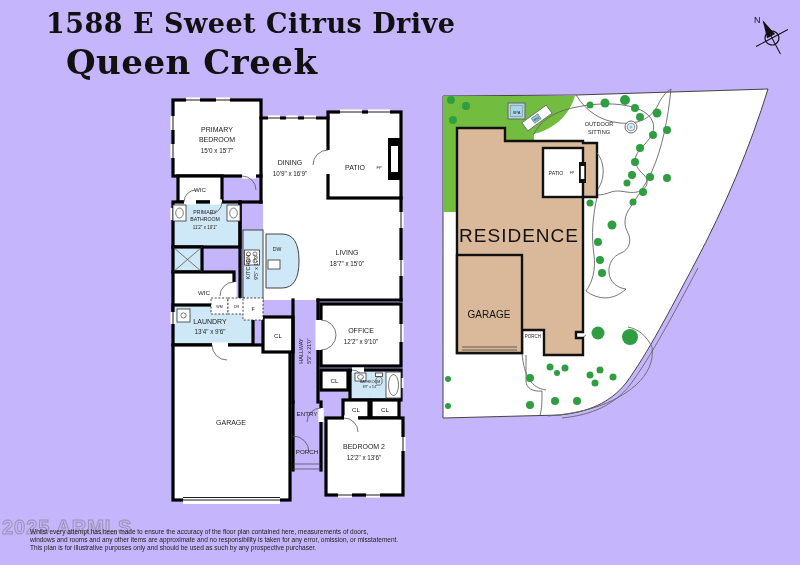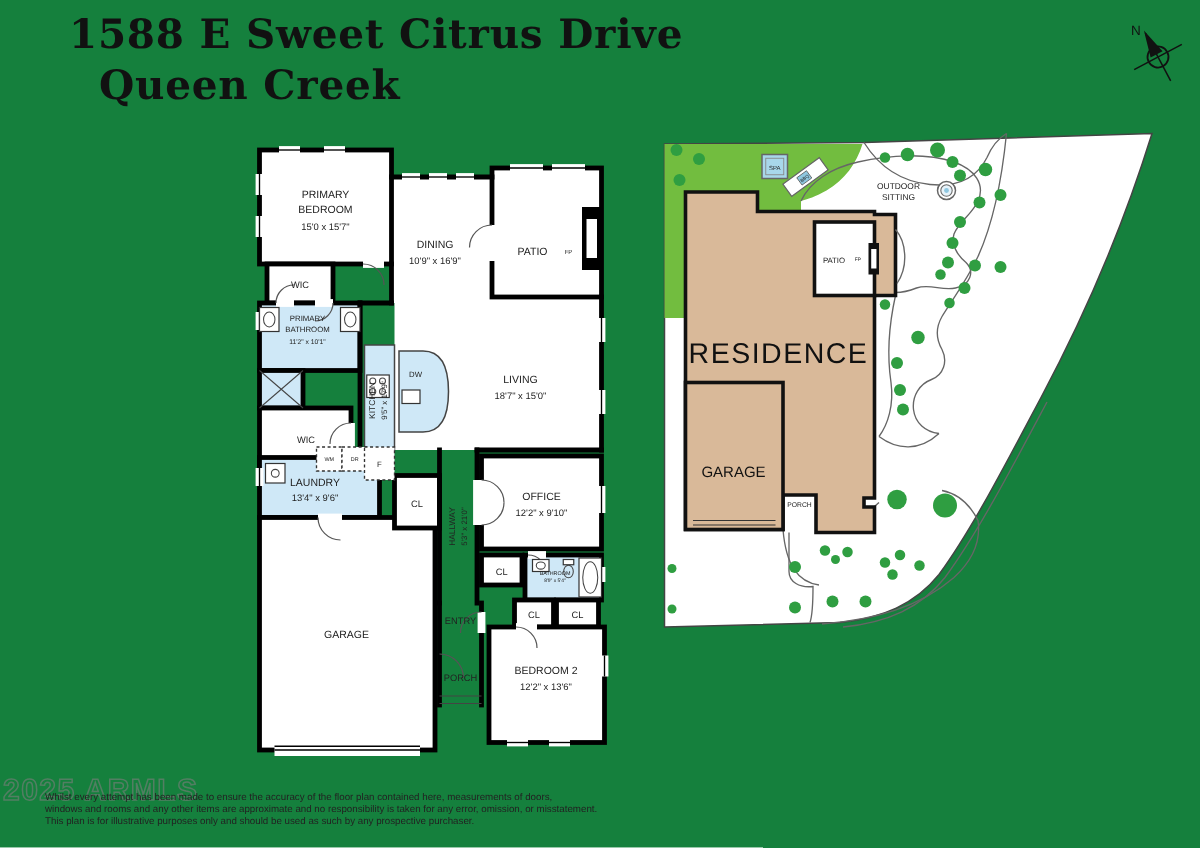--- a/index.html
+++ b/index.html
@@ -1,21 +1,21 @@
 <!DOCTYPE html>
 <html><head>
 <meta charset="utf-8">
 <style>
   html,body{margin:0;padding:0;background:#fff;}
-  .canvas{position:relative;width:800px;height:565px;background:#15803d;overflow:hidden;
+  .canvas{position:relative;width:800px;height:565px;background:#c4b5fd;overflow:hidden;
           font-family:"Liberation Sans",sans-serif;}
   .title{position:absolute;left:46px;top:8px;color:#111;
          font-family:"DejaVu Serif","Liberation Serif",serif;font-weight:700;}
   .title .l1{font-size:27px;letter-spacing:.5px;}
-  .title .l2{font-size:27px;letter-spacing:.5px;margin-left:20px;margin-top:3px;}
+  .title .l2{font-size:34px;letter-spacing:.5px;margin-left:20px;margin-top:3px;}
   .fp-svg{position:absolute;left:158px;top:92px;}
   .sp-svg{position:absolute;left:438px;top:85px;}
   .compass{position:absolute;left:745px;top:8px;}
   .wall{stroke:#000;stroke-width:3.2;fill:none;stroke-linecap:square;}
   .room{stroke:#000;stroke-width:3.2;fill:#fff;}
   .wet{stroke:#000;stroke-width:3.2;}
   .wetthin{stroke:#444;stroke-width:1;}
   .thin{stroke:#333;stroke-width:0.8;fill:#fff;}
   .dash{stroke:#333;stroke-width:0.9;fill:#fff;stroke-dasharray:2,1.7;}
   .arc{stroke:#555;stroke-width:0.8;fill:none;}

